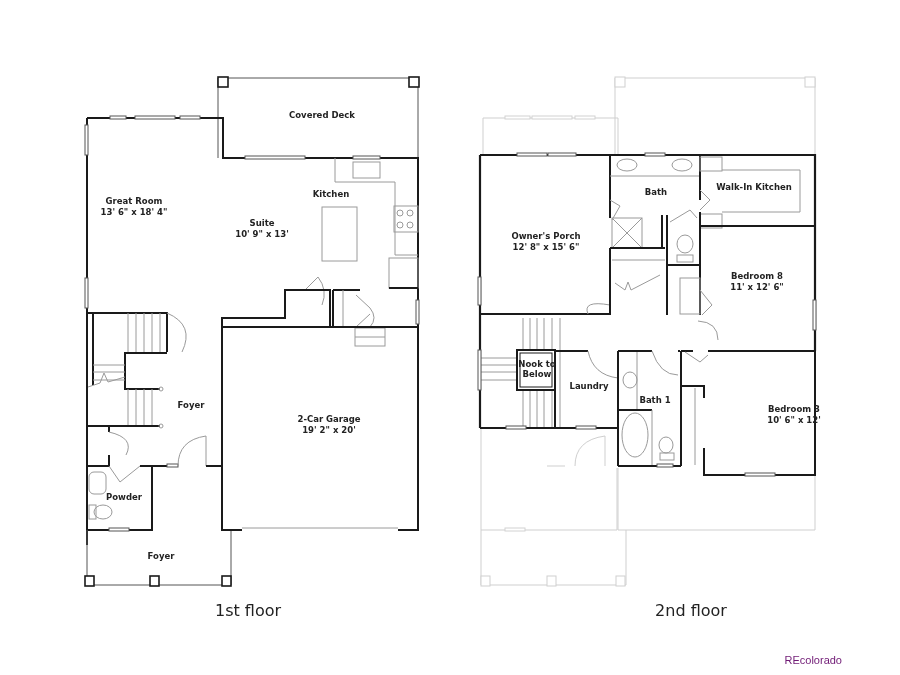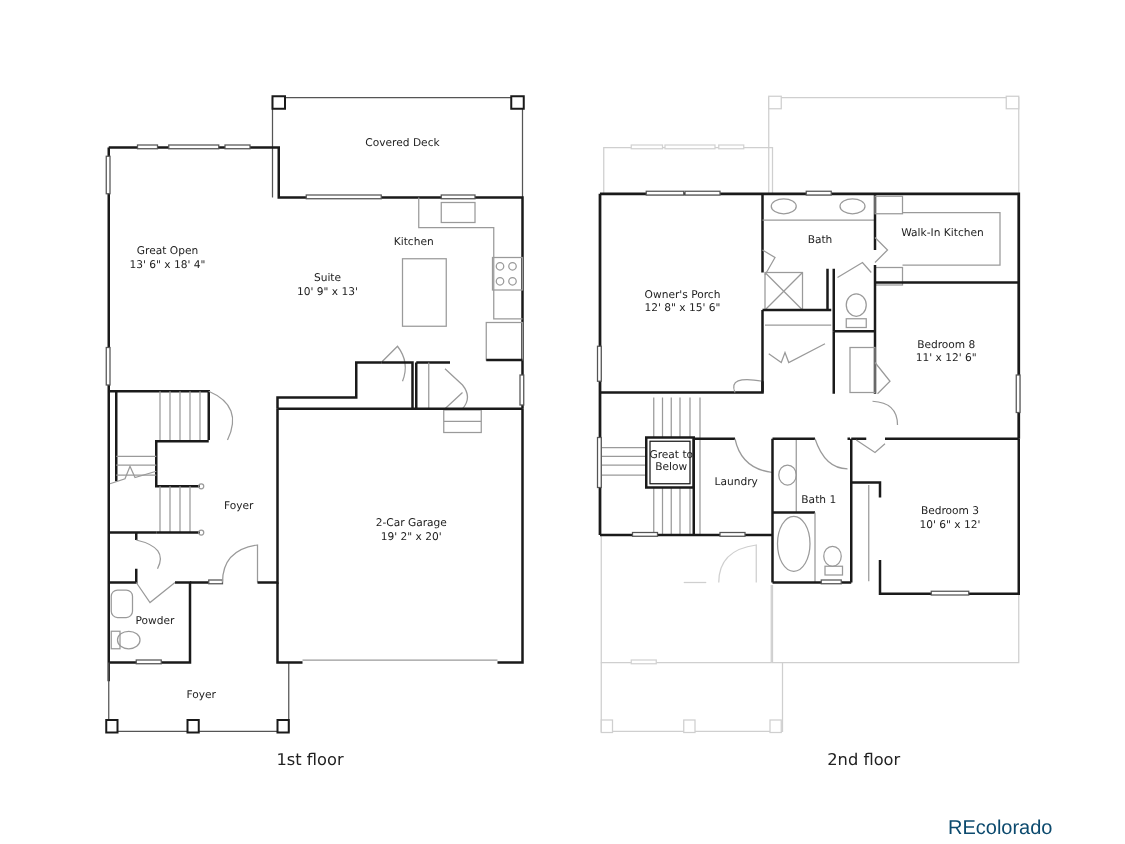--- a/index.html
+++ b/index.html
@@ -6,23 +6,23 @@
   body { width: 900px; height: 675px; position: relative; overflow: hidden; font-family: "Liberation Sans", sans-serif; }
   svg { position: absolute; left: 0; top: 0; }
   .w { stroke: #1a1a1a; stroke-width: 2; fill: none; }
   .w3 { stroke: #1a1a1a; stroke-width: 2.2; fill: none; }
   .t { stroke: #9a9a9a; stroke-width: 1; fill: none; }
   .g { stroke: #cfcfcf; stroke-width: 1; fill: none; }
   .win { stroke: #555; stroke-width: 1; fill: #fff; }
   .wing { stroke: #d2d2d2; stroke-width: 1; fill: #fff; }
   .post { stroke: #1a1a1a; stroke-width: 1.6; fill: #fff; }
   .postg { stroke: #cfcfcf; stroke-width: 1; fill: #fff; }
-  .lbl { position: absolute; font-family: "DejaVu Sans", sans-serif; font-size: 8.5px; font-weight: normal; color: #222; text-align: center; line-height: 11px; white-space: nowrap; transform: translateX(-50%); }
-  .flr { position: absolute; font-family: "DejaVu Sans", sans-serif; font-size: 13px; color: #222; transform: translateX(-50%); }
-  .wm { position: absolute; right: 58px; top: 654px; font-family: "Liberation Sans", sans-serif; font-size: 16px; color: #0c4a6e; }
+  .lbl { position: absolute; font-family: "DejaVu Sans", sans-serif; font-size: 8.5px; font-weight: bold; color: #222; text-align: center; line-height: 11px; white-space: nowrap; transform: translateX(-50%); }
+  .flr { position: absolute; font-family: "DejaVu Sans", sans-serif; font-size: 16px; color: #222; transform: translateX(-50%); }
+  .wm { position: absolute; right: 58px; top: 654px; font-family: "Liberation Sans", sans-serif; font-size: 11px; color: #701a75; }
 </style>
 </head>
 <body>
 
 <svg width="900" height="675" viewBox="0 0 900 675">
 
   <g>
 
     <line class="t" x1="218" y1="78" x2="418" y2="78" style="stroke:#555"></line>
     <line class="t" x1="218" y1="78" x2="218" y2="158" style="stroke:#555"></line>
@@ -216,21 +216,21 @@
     <line class="t" x1="695" y1="388" x2="695" y2="465"></line>
     <polyline class="w" points="704,448 704,475 815,475 815,351"></polyline>
     <rect class="win" x="745" y="473" width="30" height="3"></rect>
   </g>
 </svg>
 
 <div class="lbl" style="left:322px; top:110px;">
   <div>Covered Deck</div>
 </div>
 <div class="lbl" style="left:134px; top:196px;">
-  <div>Great Open</div>
+  <div>Great Room</div>
   <div>13' 6" x 18' 4"</div>
 </div>
 <div class="lbl" style="left:262px; top:218px;">
   <div>Suite</div>
   <div>10' 9" x 13'</div>
 </div>
 <div class="lbl" style="left:331px; top:189px;">
   <div>Kitchen</div>
 </div>
 <div class="lbl" style="left:191px; top:400px;">
@@ -256,28 +256,28 @@
   <div>Bath</div>
 </div>
 <div class="lbl" style="left:754px; top:182px;">
   <div>Walk-In Kitchen</div>
 </div>
 <div class="lbl" style="left:757px; top:271px;">
   <div>Bedroom 8</div>
   <div>11' x 12' 6"</div>
 </div>
 <div class="lbl" style="left:537px; top:359px; line-height:10px;">
-  <div>Great to</div>
+  <div>Nook to</div>
   <div>Below</div>
 </div>
 <div class="lbl" style="left:589px; top:381px;">
   <div>Laundry</div>
 </div>
 <div class="lbl" style="left:655px; top:395px;">
   <div>Bath 1</div>
 </div>
-<div class="lbl" style="left:760px; top:404px;">
+<div class="lbl" style="left:794px; top:404px;">
   <div>Bedroom 3</div>
   <div>10' 6" x 12'</div>
 </div>
 <div class="flr" style="left:649px; top:601px;margin-left:42px;">2nd floor</div>
 
 <div class="wm">REcolorado</div>
 
 </body></html>

